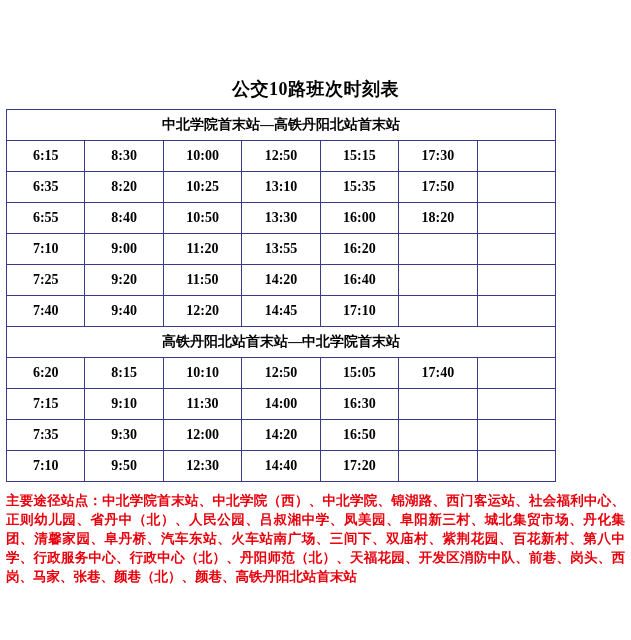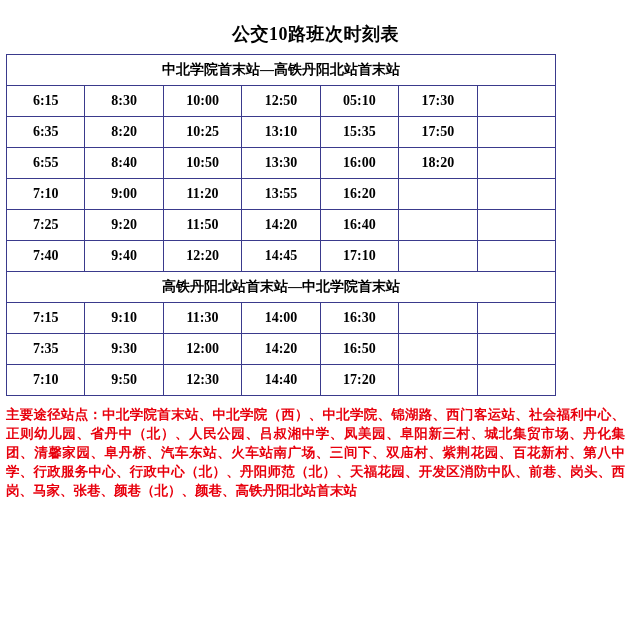--- a/index.html
+++ b/index.html
@@ -14,20 +14,21 @@
     color: #000000;
     overflow: hidden;
   }
   .page {
     width: 631px;
     height: 640px;
     box-sizing: border-box;
     padding: 16px 6px 0 6px;
     display: flex;
     flex-direction: column;
+    justify-content: center;
   }
   .title {
     text-align: center;
     font-size: 18px;
     font-weight: bold;
     font-family: "Liberation Serif", serif;
     padding: 6px 0 8px 0;
     letter-spacing: 0.5px;
   }
   table.sched {
@@ -78,21 +79,21 @@
   <table class="sched">
     <tbody>
       <tr>
         <td class="section" colspan="7">中北学院首末站—高铁丹阳北站首末站</td>
       </tr>
       <tr>
         <td>6:15</td>
         <td>8:30</td>
         <td>10:00</td>
         <td>12:50</td>
-        <td>05:10</td>
+        <td>15:15</td>
         <td>17:30</td>
         <td class="empty"></td>
       </tr>
       <tr>
         <td>6:35</td>
         <td>8:20</td>
         <td>10:25</td>
         <td>13:10</td>
         <td>15:35</td>
         <td>17:50</td>
@@ -132,20 +133,29 @@
         <td>14:45</td>
         <td>17:10</td>
         <td class="empty"></td>
         <td class="empty"></td>
       </tr>
 
       <tr>
         <td class="section" colspan="7">高铁丹阳北站首末站—中北学院首末站</td>
       </tr>
       <tr>
+        <td>6:20</td>
+        <td>8:15</td>
+        <td>10:10</td>
+        <td>12:50</td>
+        <td>15:05</td>
+        <td>17:40</td>
+        <td class="empty"></td>
+      </tr>
+      <tr>
         <td>7:15</td>
         <td>9:10</td>
         <td>11:30</td>
         <td>14:00</td>
         <td>16:30</td>
         <td class="empty"></td>
         <td class="empty"></td>
       </tr>
       <tr>
         <td>7:35</td>

